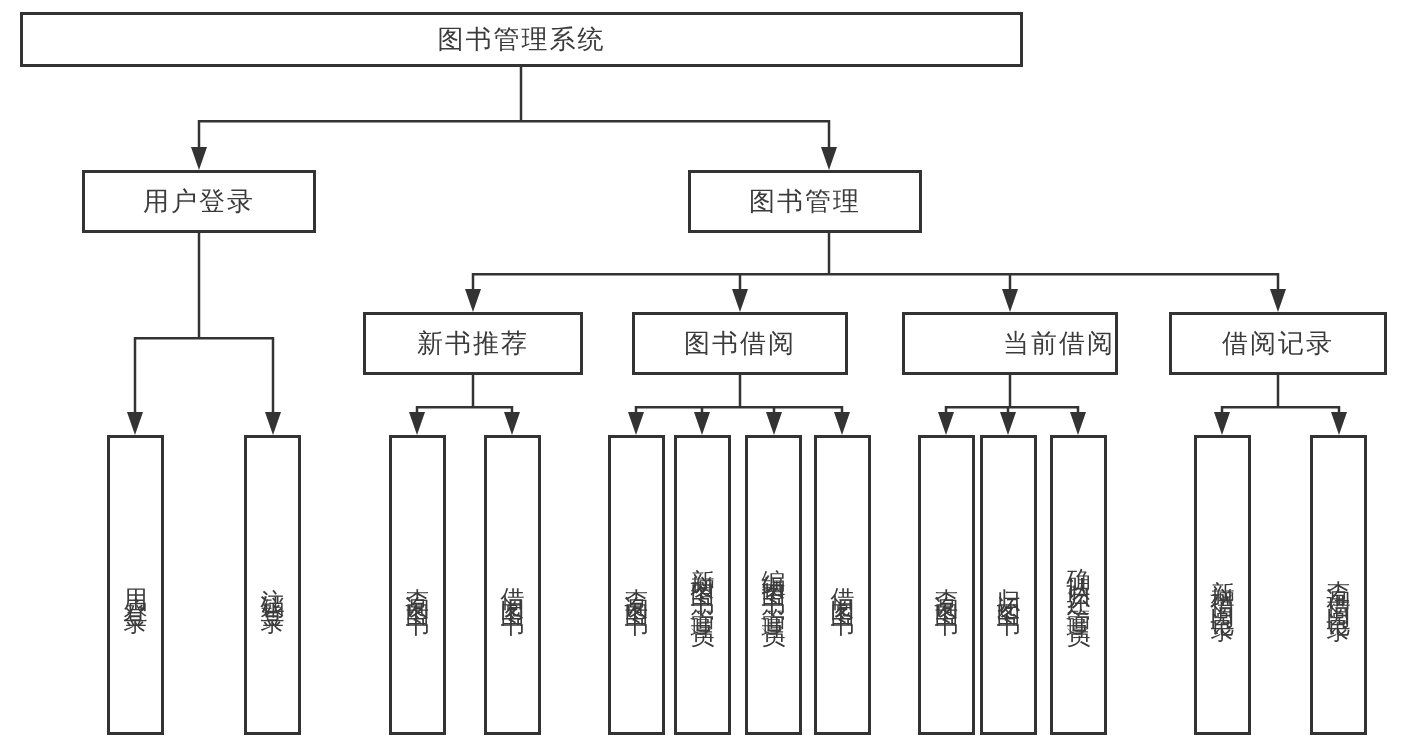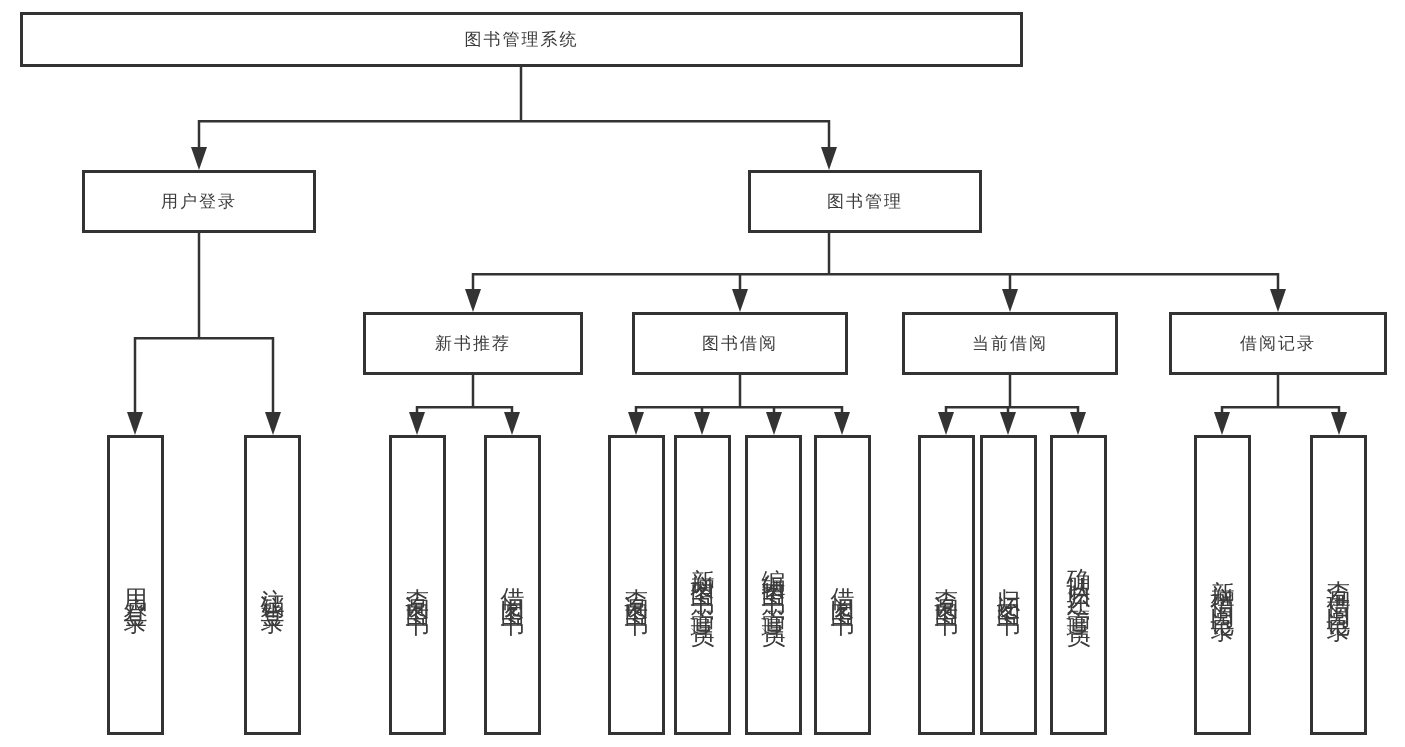--- a/index.html
+++ b/index.html
@@ -27,21 +27,21 @@
     position: absolute;
     box-sizing: border-box;
     background: #ffffff;
     border: 3px solid #333333;
     display: flex;
     align-items: center;
     justify-content: center;
     color: #3b3b3b;
   }
   .node.h .label {
-    font-size: 17px;
+    font-size: 26px;
     letter-spacing: 2px;
     white-space: nowrap;
   }
   .node.v .label {
     writing-mode: vertical-rl;
     font-size: 24px;
     letter-spacing: 8px;
     line-height: 1;
     white-space: nowrap;
   }
@@ -146,31 +146,31 @@
     </g>
   </svg>
 
   <div class="node h root-box">
     <span class="label">图书管理系统</span>
   </div>
 
   <div class="node h lvl2" style="left:82px;">
     <span class="label">用户登录</span>
   </div>
-  <div class="node h lvl2" style="left:748px;font-family:Liberation Mono, monospace;">
+  <div class="node h lvl2" style="left:688px;font-family:Liberation Mono, monospace;">
     <span class="label">图书管理</span>
   </div>
 
   <div class="node h lvl3" style="left:632px; width:216px;">
     <span class="label">图书借阅</span>
   </div>
   <div class="node h lvl3" style="left:363px; width:220px;">
     <span class="label">新书推荐</span>
   </div>
-  <div class="node h lvl3" style="left:902px; width:216px;">
+  <div class="node h lvl3" style="left:902px; width:216px;justify-content:flex-end;">
     <span class="label">当前借阅</span>
   </div>
   <div class="node h lvl3" style="left:1169px; width:218px;">
     <span class="label">借阅记录</span>
   </div>
 
   <div class="node v leaf" style="left:107px;">
     <span class="label">用户登录</span>
   </div>
   <div class="node v leaf" style="left:244px;">

